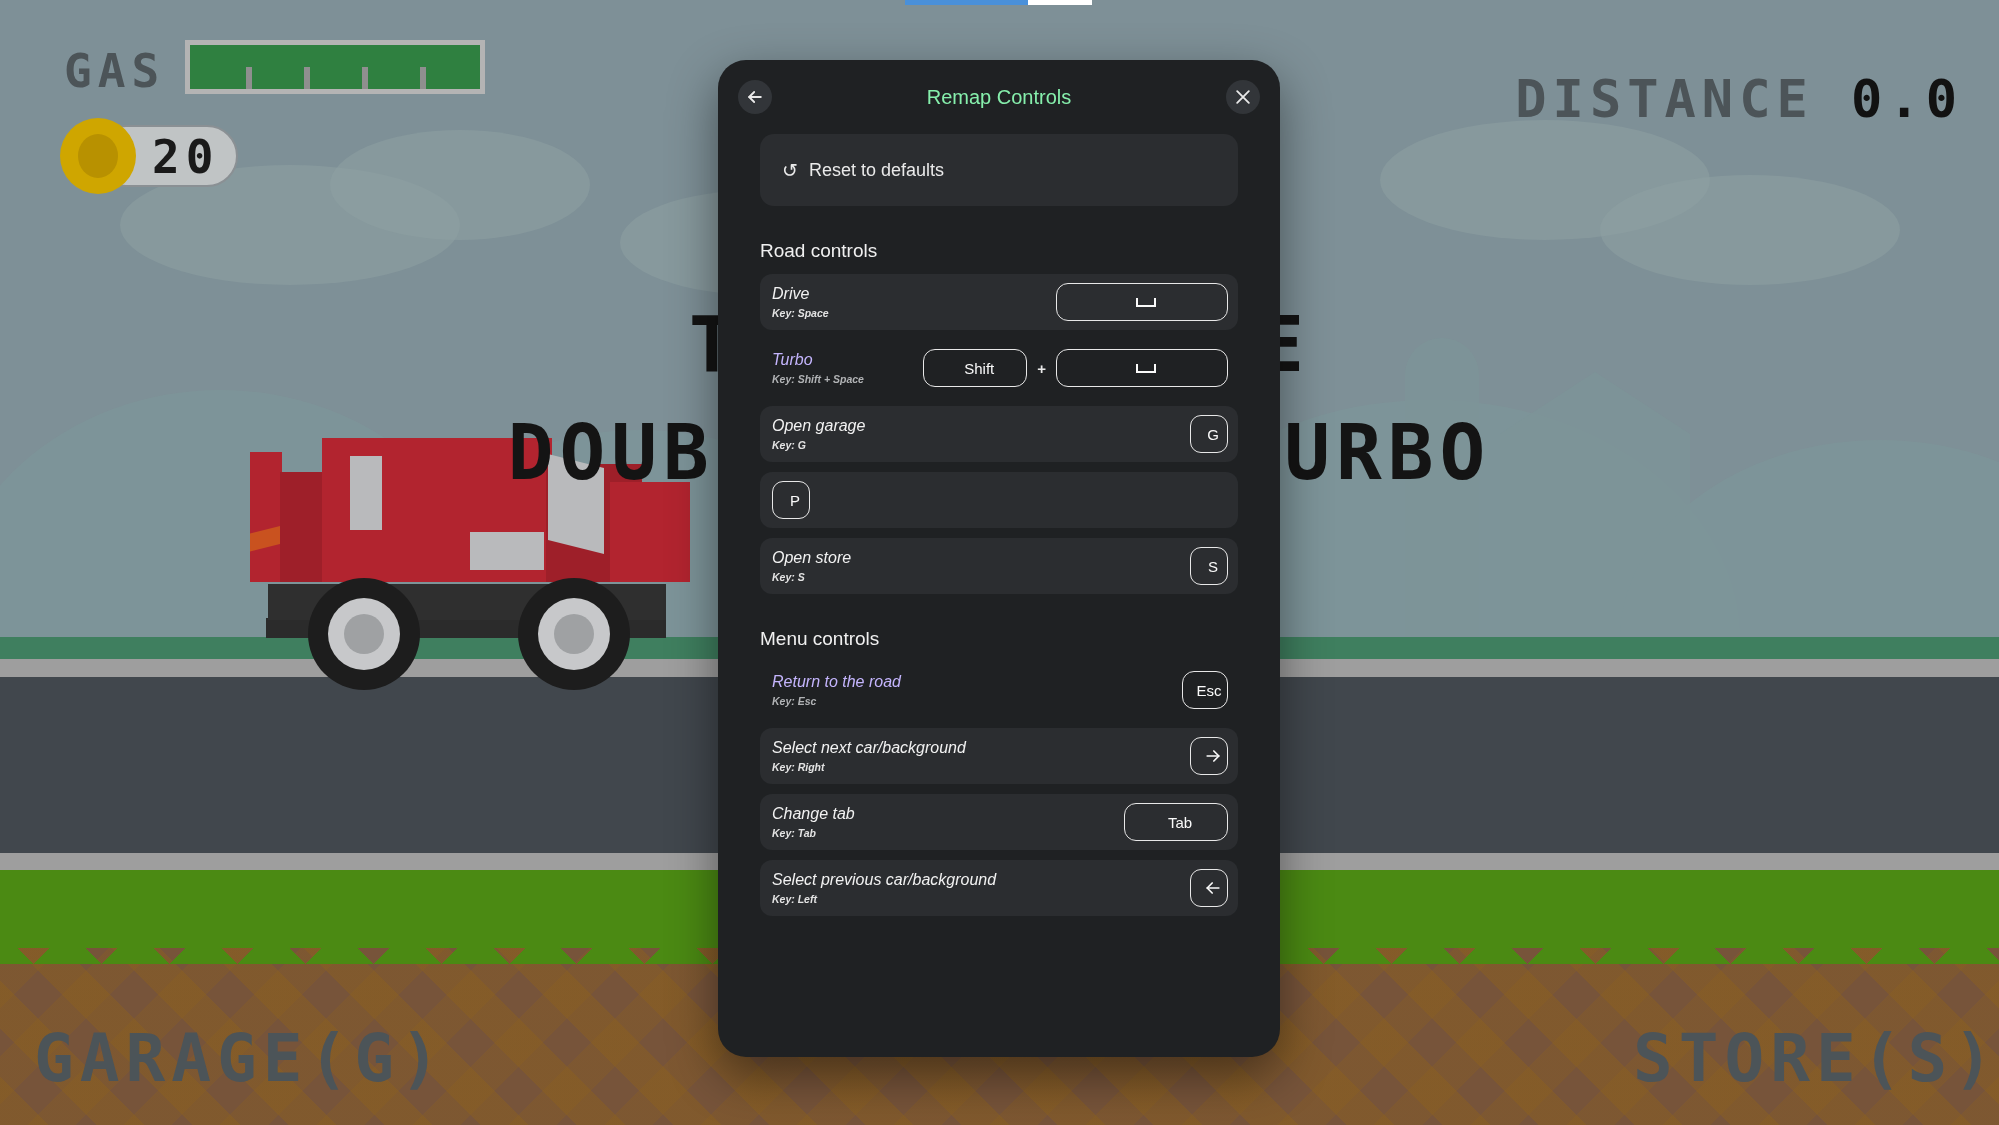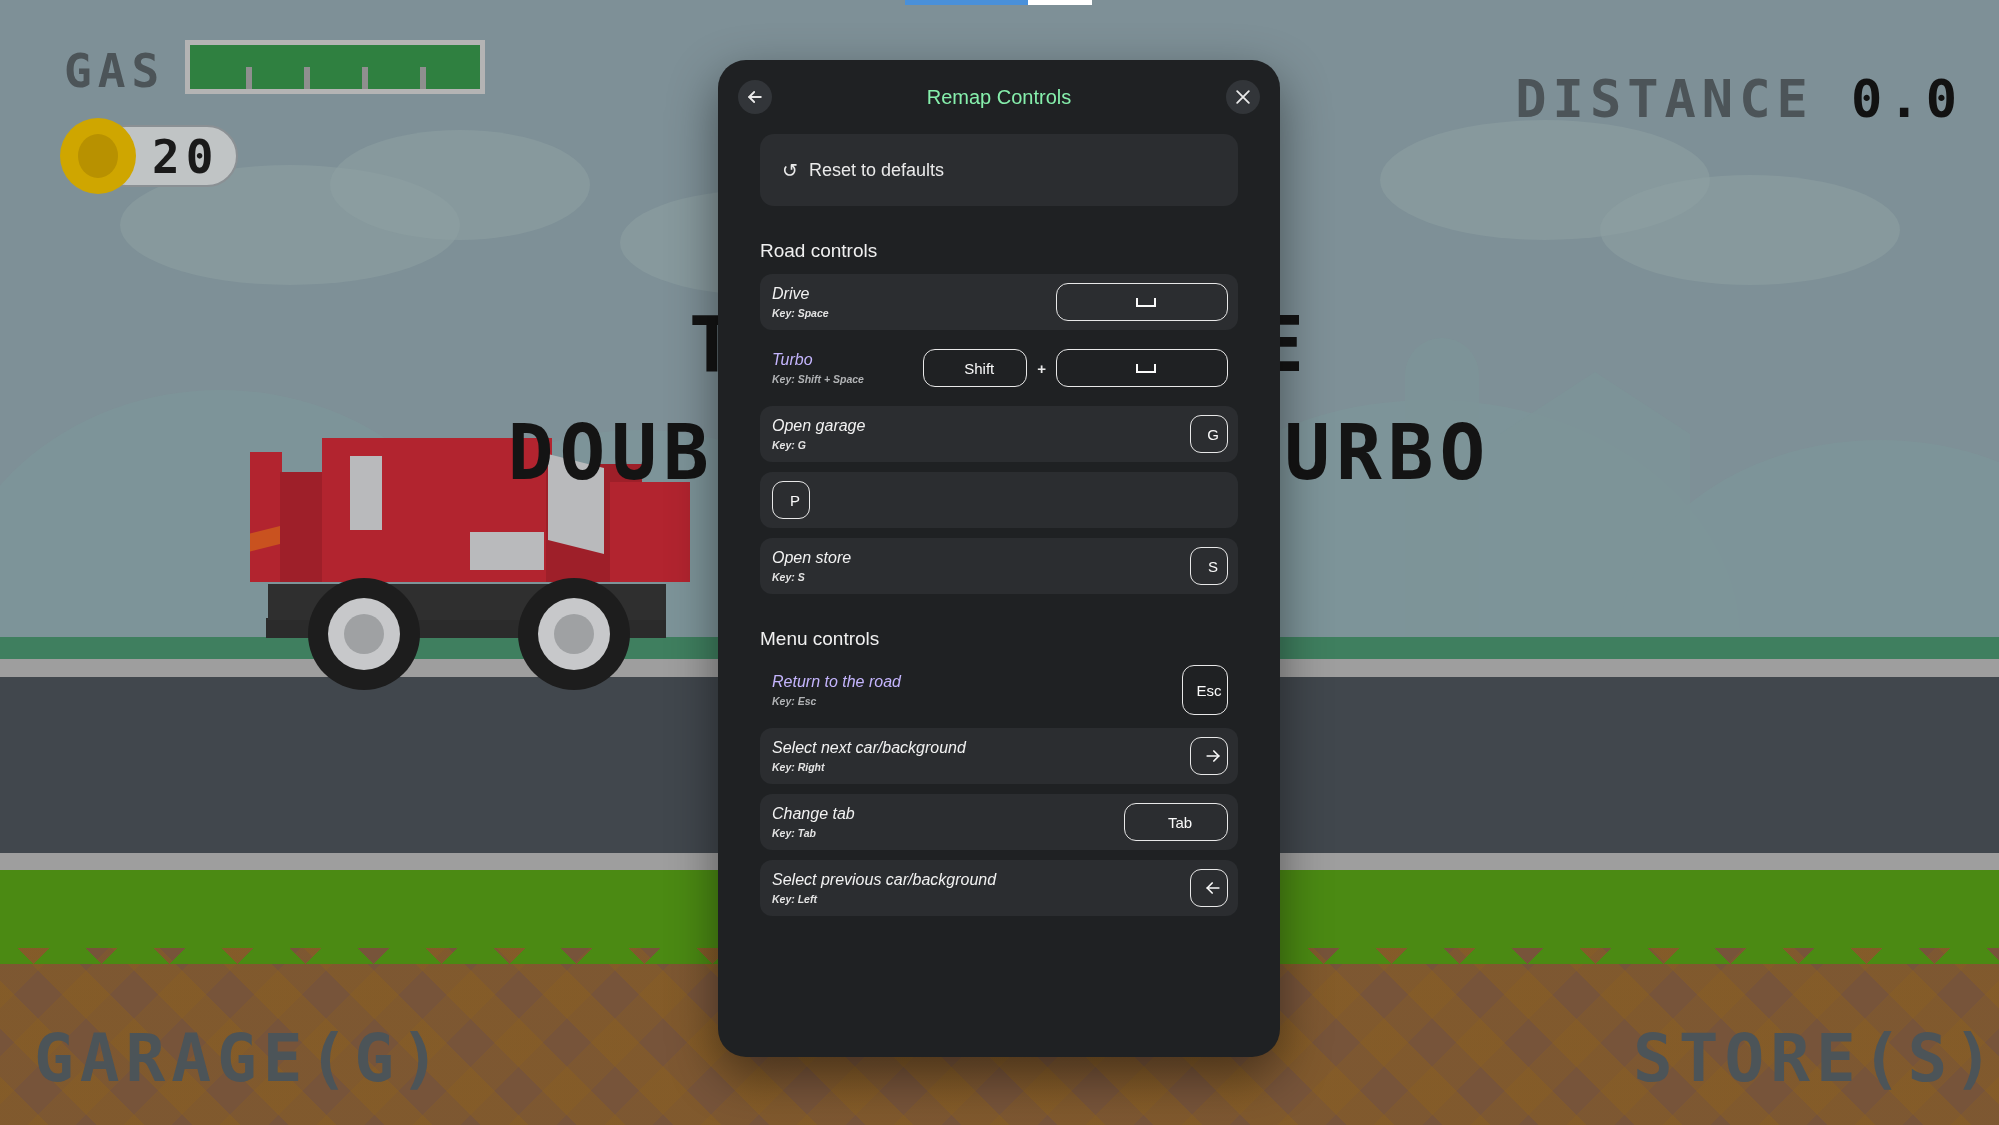--- a/index.html
+++ b/index.html
@@ -174,21 +174,21 @@
     color: #fafafa; background: transparent;
     display: flex; align-items: center; justify-content: center;
     font-size: 15px; cursor: pointer; flex: 0 0 auto;
     font-family: "Liberation Sans", sans-serif;
     padding-left: 8px;
   }
   .keycap.sq     { width: 38px;  height: 38px; border-radius: 11px; }
   .keycap.wide   { width: 172px; height: 38px; }
   .keycap.mid    { width: 104px; height: 38px; }
   .keycap.tabcap { width: 104px; height: 38px; }
-  .keycap.esc    { width: 46px;  height: 50px; }
+  .keycap.esc    { width: 46px;  height: 38px; }
   .plus { color: #e9e9e9; font-size: 15px; font-weight: 700; flex: 0 0 auto; }
 
   .space-glyph {
     display:inline-block; width: 20px; height: 9px;
     border-left: 2px solid #fafafa;
     border-right: 2px solid #fafafa;
     border-bottom: 2px solid #fafafa;
   }
   .arr { width: 20px; height: 20px; }
 </style>

